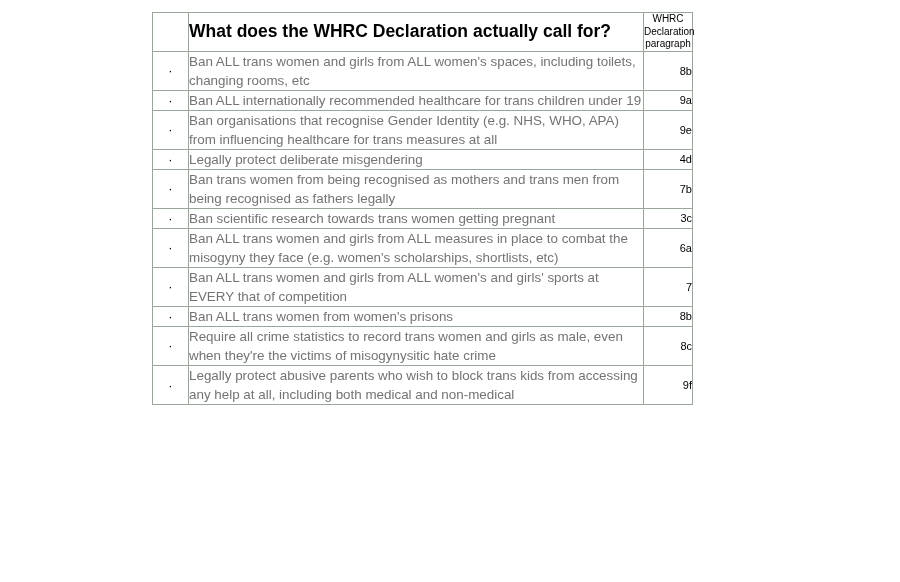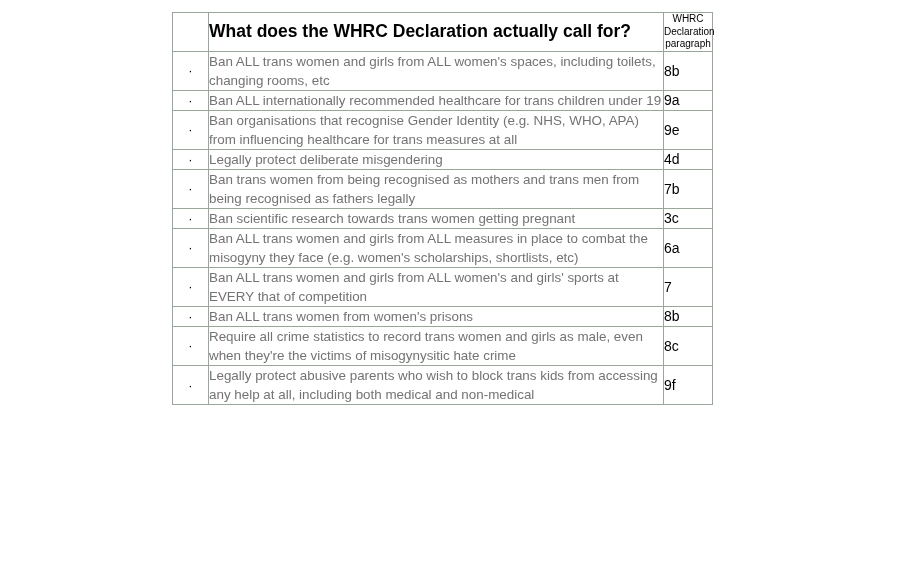--- a/index.html
+++ b/index.html
@@ -15,21 +15,21 @@
     color: #000000;
   }
   .page {
     position: relative;
     width: 900px;
     height: 582px;
     background: #ffffff;
   }
   .table-wrap {
     position: absolute;
-    left: 172px;
+    left: 152px;
     top: 12px;
     width: 540px;
   }
   table.whrc {
     border-collapse: collapse;
     width: 540px;
     table-layout: fixed;
   }
   table.whrc td {
     border: 1px solid #9aa69a;
@@ -67,22 +67,22 @@
     line-height: 1.25;
     color: #000;
   }
   .text-cell {
     padding: 8px 8px 8px 10px;
     font-size: 13.4px;
     line-height: 1.42;
     color: #737373;
   }
   .para-cell {
-    text-align: left;
-    font-size: 14px;
+    text-align: right;
+    font-size: 11px;
     color: #000;
     vertical-align: middle;
   }
   .empty-cell { }
 </style>
 </head>
 <body>
 
 <div class="page">
   <div class="table-wrap">

